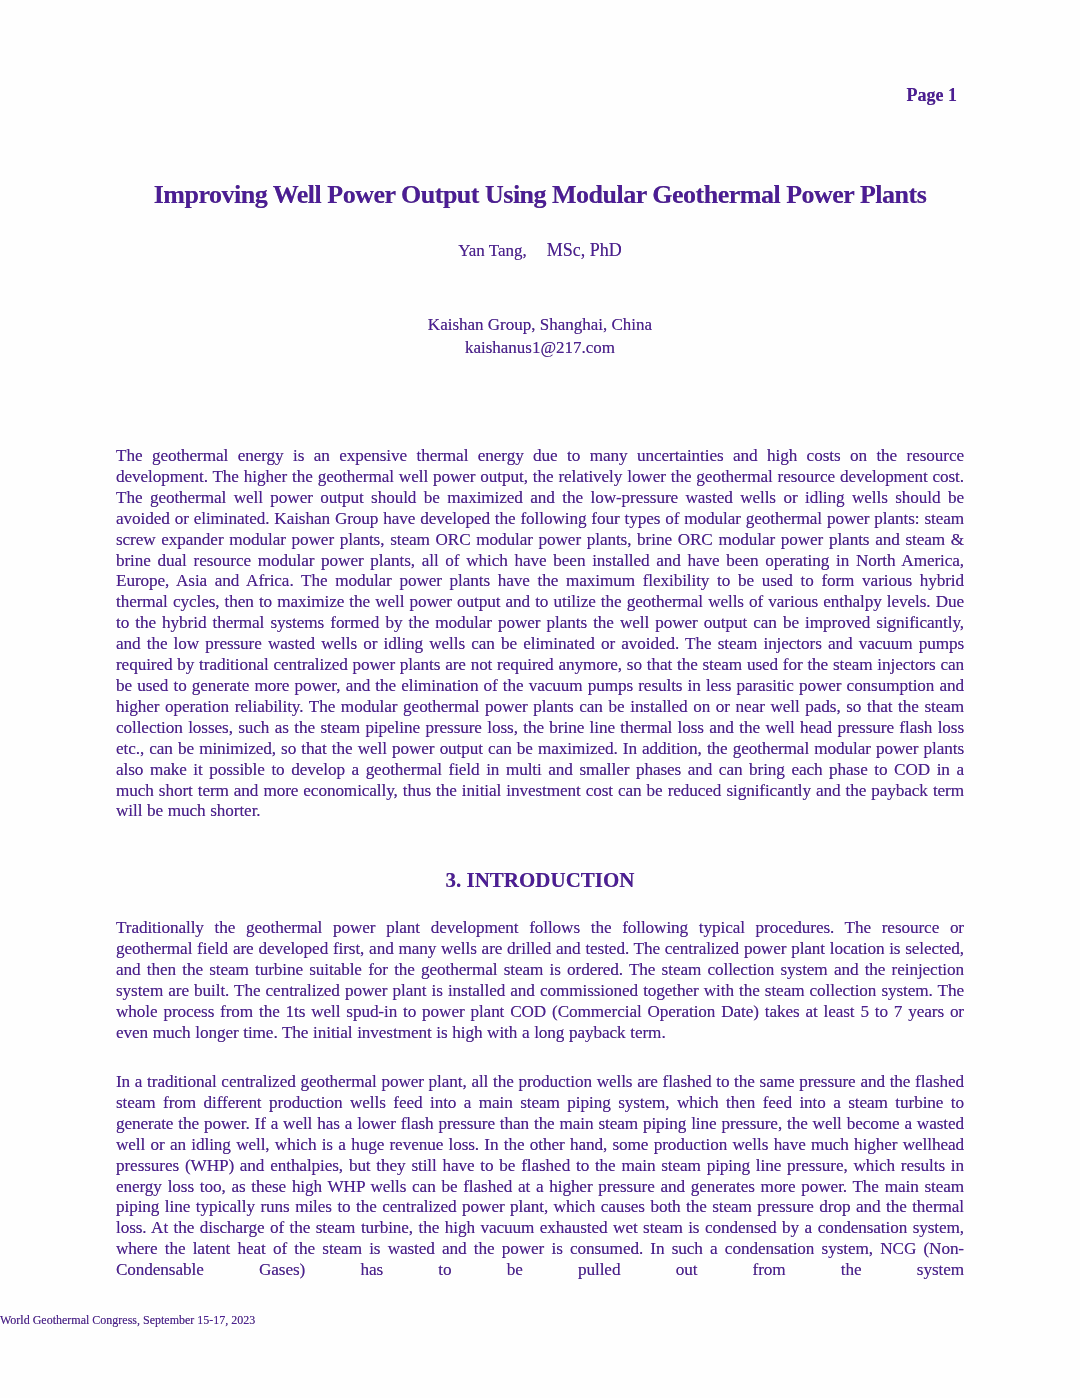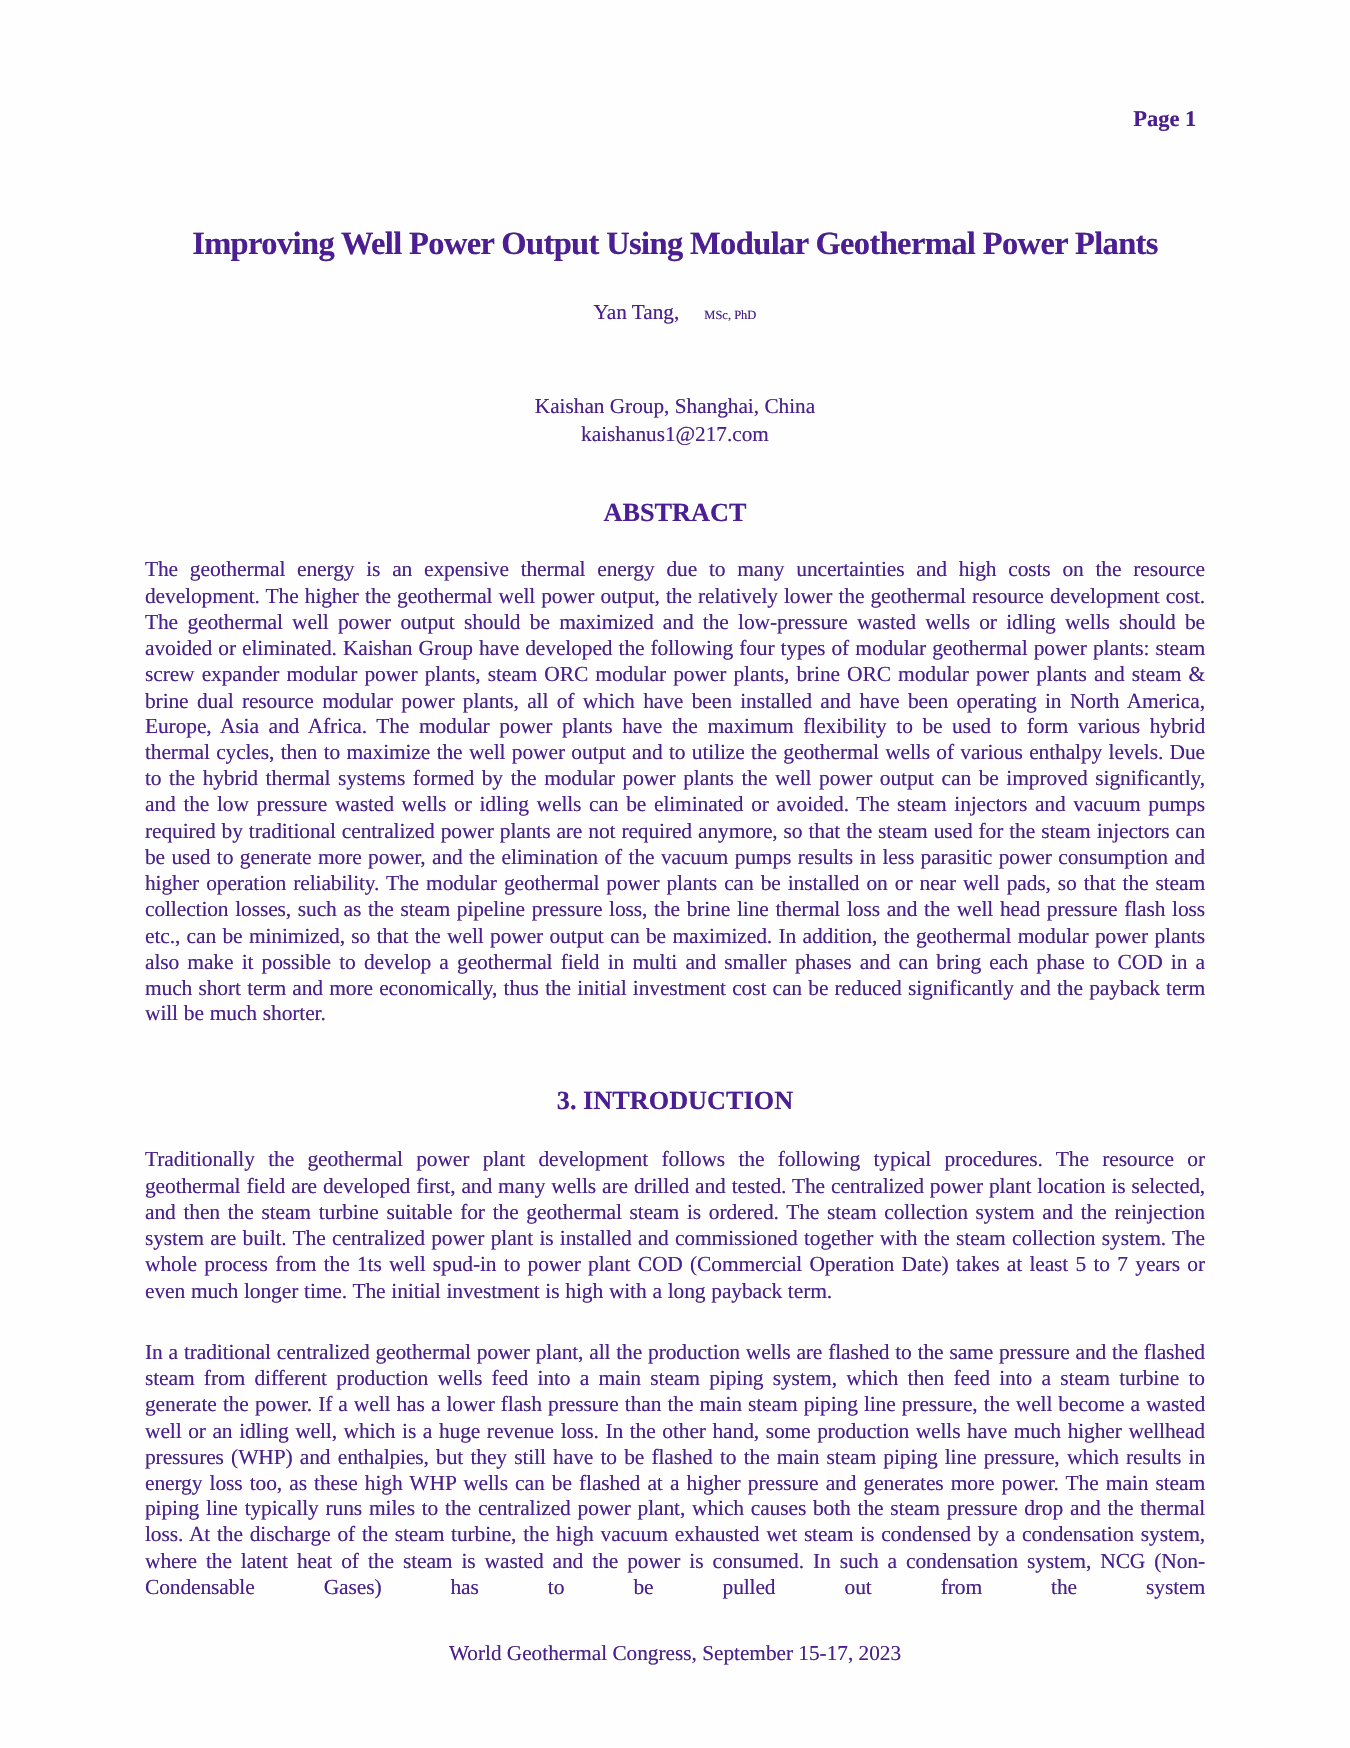--- a/index.html
+++ b/index.html
@@ -33,21 +33,21 @@
   }
   .author-line {
     position: absolute;
     top: 240px;
     left: 0;
     right: 0;
     text-align: center;
     font-size: 17px;
   }
   .author-credentials {
-    font-size: 10px;
+    font-size: 18px;
     margin-left: 20px;
     font-family: Liberation Serif, serif;
   }
   .affiliation-block {
     position: absolute;
     top: 282px;
     left: 0;
     right: 0;
     text-align: center;
     font-size: 17px;
@@ -75,43 +75,42 @@
     word-spacing: 0.5px;
   }
   .abstract-body { top: 446px; }
   .intro-p1 { top: 918px; }
   .intro-p2 { top: 1060px; text-align-last: justify; margin-top: 12px; }
   .page-footer {
     position: absolute;
     top: 1313px;
     left: 0;
     right: 0;
-    text-align: center;
-    font-size: 17px;
+    text-align: left;
+    font-size: 12px;
   }
 </style>
 </head>
 <body>
 
 <div class="page">
 
   <div class="page-number">Page 1</div>
 
   <h1 class="paper-title">Improving Well Power Output Using Modular Geothermal Power Plants</h1>
 
   <div class="author-line">
     <span>Yan Tang,</span><span class="author-credentials">MSc, PhD</span>
   </div>
 
   <div class="affiliation-block">
     <div>Kaishan Group, Shanghai, China</div>
     <div>kaishanus1@217.com</div>
   </div>
 
-  <h2 class="section-heading abstract-heading">ABSTRACT</h2>
 
   <p class="body-text abstract-body">The geothermal energy is an expensive thermal energy due to many uncertainties and high costs on the resource development. The higher the geothermal well power output, the relatively lower the geothermal resource development cost. The geothermal well power output should be maximized and the low-pressure wasted wells or idling wells should be avoided or eliminated. Kaishan Group have developed the following four types of modular geothermal power plants: steam screw expander modular power plants, steam ORC modular power plants, brine ORC modular power plants and steam &amp; brine dual resource modular power plants, all of which have been installed and have been operating in North America, Europe, Asia and Africa. The modular power plants have the maximum flexibility to be used to form various hybrid thermal cycles, then to maximize the well power output and to utilize the geothermal wells of various enthalpy levels. Due to the hybrid thermal systems formed by the modular power plants the well power output can be improved significantly, and the low pressure wasted wells or idling wells can be eliminated or avoided. The steam injectors and vacuum pumps required by traditional centralized power plants are not required anymore, so that the steam used for the steam injectors can be used to generate more power, and the elimination of the vacuum pumps results in less parasitic power consumption and higher operation reliability. The modular geothermal power plants can be installed on or near well pads, so that the steam collection losses, such as the steam pipeline pressure loss, the brine line thermal loss and the well head pressure flash loss etc., can be minimized, so that the well power output can be maximized. In addition, the geothermal modular power plants also make it possible to develop a geothermal field in multi and smaller phases and can bring each phase to COD in a much short term and more economically, thus the initial investment cost can be reduced significantly and the payback term will be much shorter.</p>
 
   <h2 class="section-heading intro-heading">3. INTRODUCTION</h2>
 
   <p class="body-text intro-p1">Traditionally the geothermal power plant development follows the following typical procedures. The resource or geothermal field are developed first, and many wells are drilled and tested. The centralized power plant location is selected, and then the steam turbine suitable for the geothermal steam is ordered. The steam collection system and the reinjection system are built. The centralized power plant is installed and commissioned together with the steam collection system. The whole process from the 1ts well spud-in to power plant COD (Commercial Operation Date) takes at least 5 to 7 years or even much longer time. The initial investment is high with a long payback term.</p>
 
   <p class="body-text intro-p2">In a traditional centralized geothermal power plant, all the production wells are flashed to the same pressure and the flashed steam from different production wells feed into a main steam piping system, which then feed into a steam turbine to generate the power.  If a well has a lower flash pressure than the main steam piping line pressure, the well become a wasted well or an idling well, which is a huge revenue loss. In the other hand, some production wells have much higher wellhead pressures (WHP) and enthalpies, but they still have to be flashed to the main steam piping line pressure, which results in energy loss too, as these high WHP wells can be flashed at a higher pressure and generates more power. The main steam piping line typically runs miles to the centralized power plant, which causes both the steam pressure drop and the thermal loss. At the discharge of the steam turbine, the high vacuum exhausted wet steam is condensed by a condensation system, where the latent heat of the steam is wasted and the power is consumed. In such a condensation system, NCG (Non-Condensable Gases) has to be pulled out from the system</p>
 
   <div class="page-footer">World Geothermal Congress, September 15-17, 2023</div>

